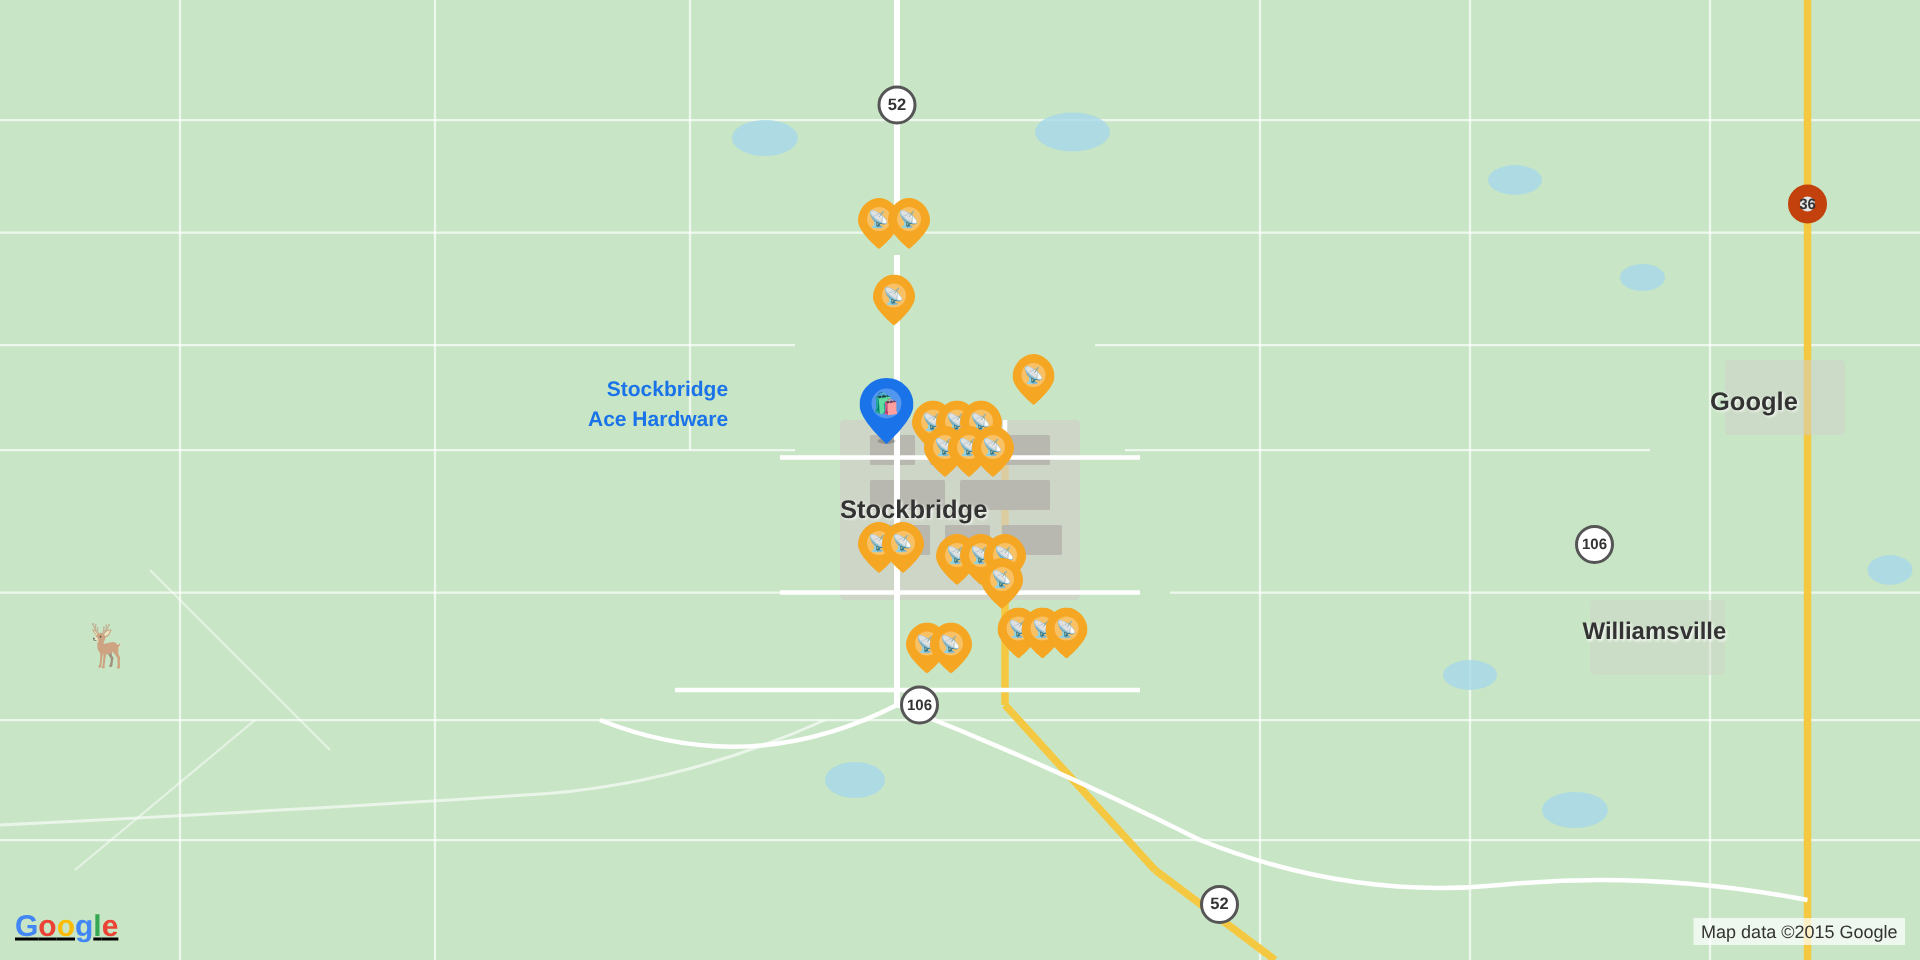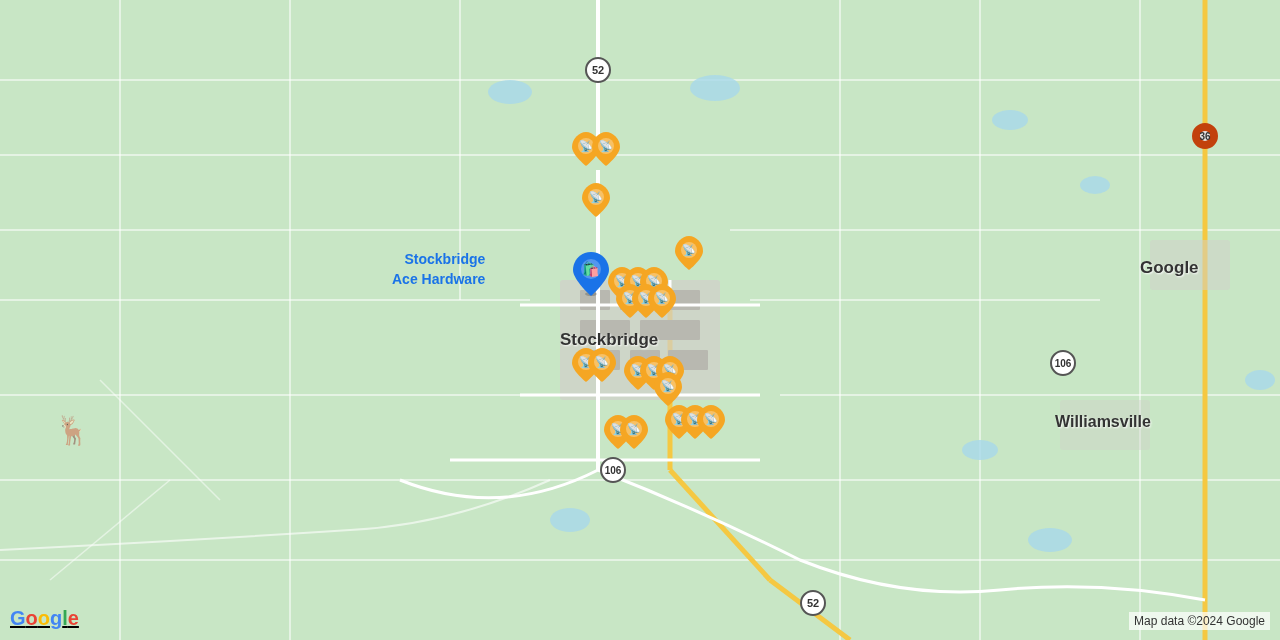--- a/index.html
+++ b/index.html
@@ -329,15 +329,15 @@
   <div style="position:absolute; left:1192px; top:123px; z-index:16; width:26px; height:26px; border:8px solid #c2410c; border-radius:50%; background:#e5e5e5; display:flex; align-items:center; justify-content:center; font-size:10px; font-weight:bold; color:#333;">36</div>
 
   <div style="position:absolute; left:1050px; top:350px; z-index:16; width:26px; height:26px; border:2px solid #555; border-radius:50%; background:white; display:flex; align-items:center; justify-content:center; font-size:10px; font-weight:bold; color:#333;">106</div>
 
   <div style="position:absolute; left:800px; top:590px; z-index:16; width:26px; height:26px; border:2px solid #555; border-radius:50%; background:white; display:flex; align-items:center; justify-content:center; font-size:11px; font-weight:bold; color:#333;">52</div>
 
   <div class="google-logo">
     <span class="g-blue">G</span><span class="g-red">o</span><span class="g-yellow">o</span><span class="g-blue">g</span><span class="g-green">l</span><span class="g-red">e</span>
   </div>
 
-  <div class="map-attribution">Map data ©2024 Google</div>
+  <div class="map-attribution">Map data ©2015 Google</div>
 
 </div>
 
 </body></html>

